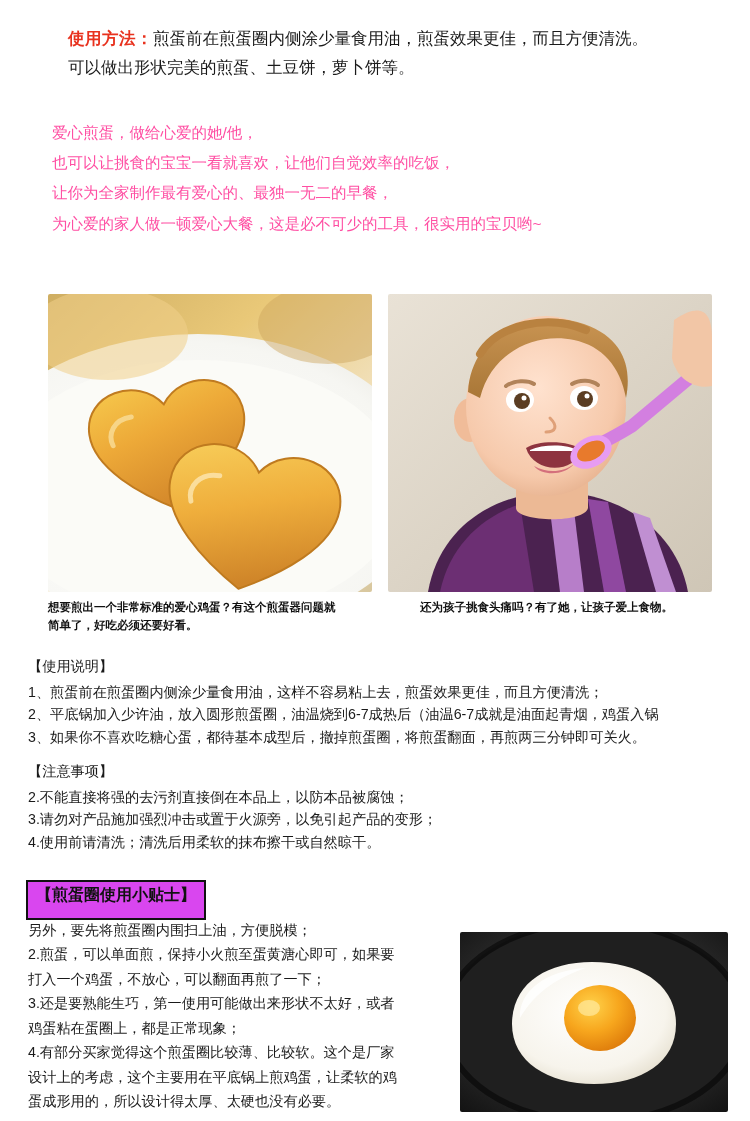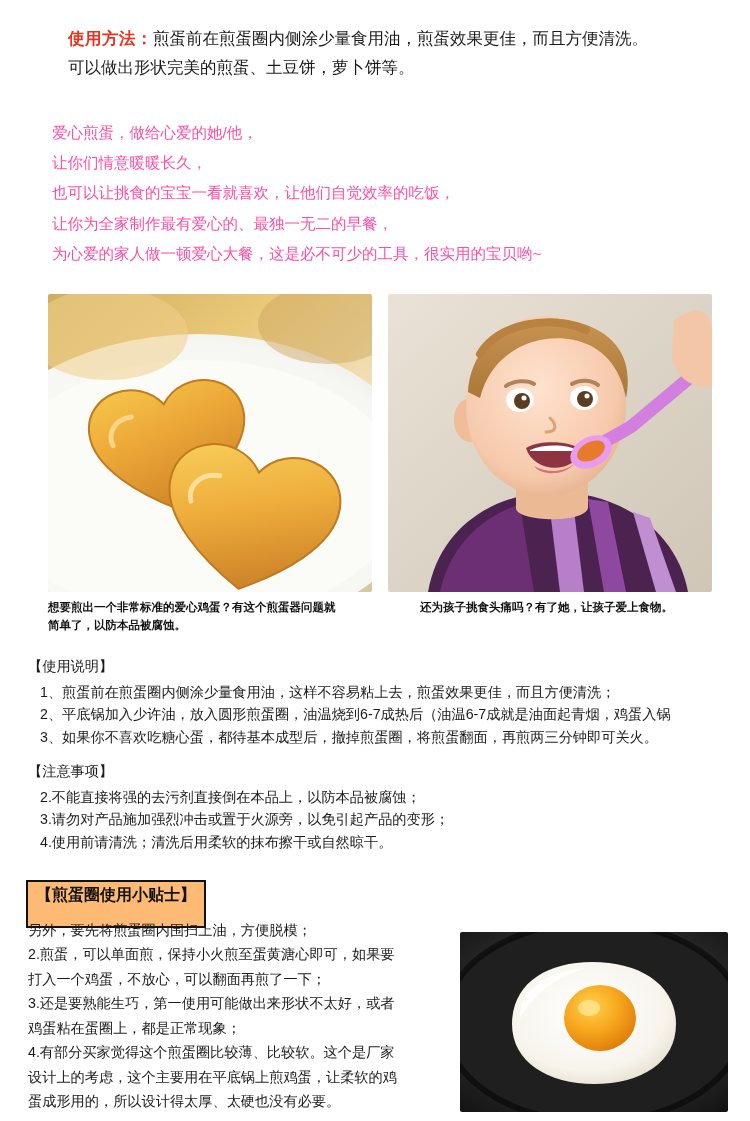--- a/index.html
+++ b/index.html
@@ -100,34 +100,33 @@
   }
   .section.usage-notes { top: 655px; }
   .section.cautions { top: 760px; }
   .sec-title {
     display: block;
     margin-bottom: 3px;
   }
   .sec-line {
     display: block;
     white-space: nowrap;
-    margin-left: 12px;
   }
 
   
   .tips-header {
     position: absolute;
     left: 26px;
     top: 880px;
     border: 2px solid #111111;
-    padding: 3px 8px 20px 8px;
+    padding: 3px 8px 12px 8px;
     font-size: 16px;
     font-weight: bold;
     color: #111111;
-    background: #fdba74;
+    background: #d946ef;
   }
 
   
   .tips-body {
     position: absolute;
     left: 28px;
     top: 918px;
     width: 700px;
     font-size: 14.2px;
     line-height: 1.72;
@@ -158,21 +157,20 @@
 
   <div class="usage-block">
     <div>
       <span class="usage-label">使用方法：</span><span class="usage-text">煎蛋前在煎蛋圈内侧涂少量食用油，煎蛋效果更佳，而且方便清洗。</span>
     </div>
     <div class="usage-text">可以做出形状完美的煎蛋、土豆饼，萝卜饼等。</div>
   </div>
 
   <div class="poem-block">
     <span class="poem-line">爱心煎蛋，做给心爱的她/他，</span>
-    <span class="poem-line">让你们情意暖暖长久，</span>
     <span class="poem-line">也可以让挑食的宝宝一看就喜欢，让他们自觉效率的吃饭，</span>
     <span class="poem-line">让你为全家制作最有爱心的、最独一无二的早餐，</span>
     <span class="poem-line">为心爱的家人做一顿爱心大餐，这是必不可少的工具，很实用的宝贝哟~</span>
   </div>
 
   <div class="photo-row">
 
     <div class="photo left">
       <svg width="324" height="298" viewBox="0 0 324 298" xmlns="http://www.w3.org/2000/svg">
         <defs>
@@ -271,21 +269,21 @@
         <ellipse cx="203" cy="158" rx="22" ry="15" transform="rotate(-28 203 158)" fill="#e79cf2"></ellipse>
         <ellipse cx="203" cy="157" rx="15" ry="9" transform="rotate(-28 203 157)" fill="#e87a2c"></ellipse>
 
         <path d="M286,26 C312,8 324,16 324,44 L324,92 C306,96 288,84 284,64 Z" fill="#f2c6a6"></path>
       </svg>
     </div>
   </div>
 
   <div class="caption left">
     <div>想要煎出一个非常标准的爱心鸡蛋？有这个煎蛋器问题就</div>
-    <div>简单了，以防本品被腐蚀。</div>
+    <div>简单了，好吃必须还要好看。</div>
   </div>
   <div class="caption right">
     <div>还为孩子挑食头痛吗？有了她，让孩子爱上食物。</div>
   </div>
 
   <div class="section usage-notes">
     <span class="sec-title">【使用说明】</span>
     <span class="sec-line">1、煎蛋前在煎蛋圈内侧涂少量食用油，这样不容易粘上去，煎蛋效果更佳，而且方便清洗；</span>
     <span class="sec-line">2、平底锅加入少许油，放入圆形煎蛋圈，油温烧到6-7成热后（油温6-7成就是油面起青烟，鸡蛋入锅</span>
     <span class="sec-line">3、如果你不喜欢吃糖心蛋，都待基本成型后，撤掉煎蛋圈，将煎蛋翻面，再煎两三分钟即可关火。</span>

